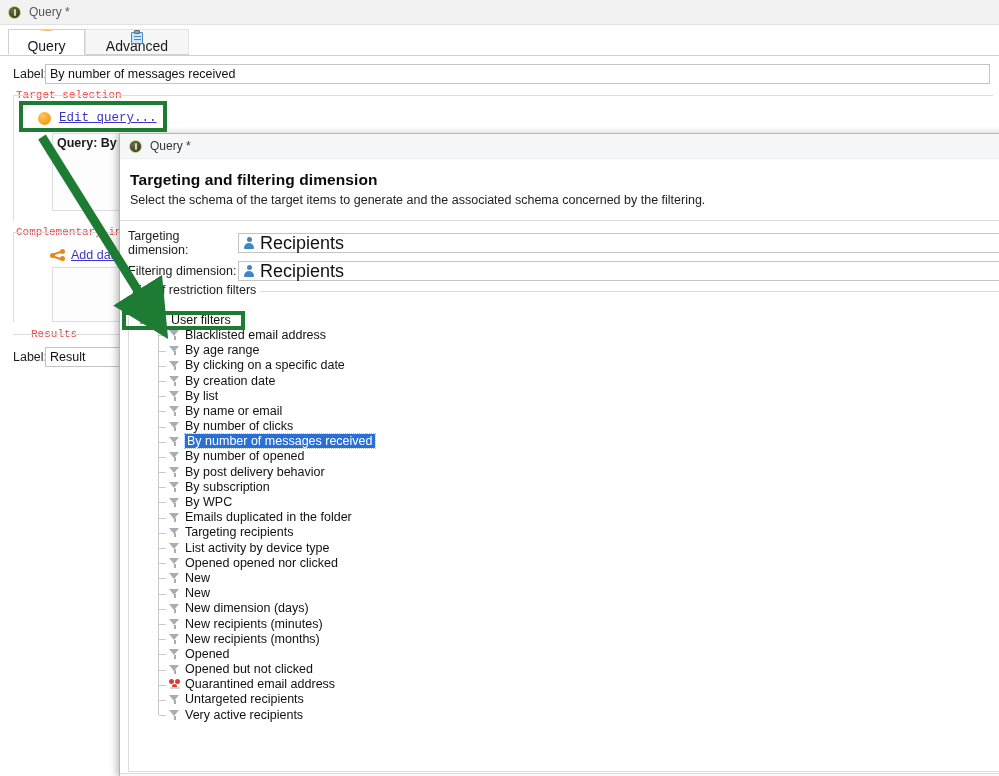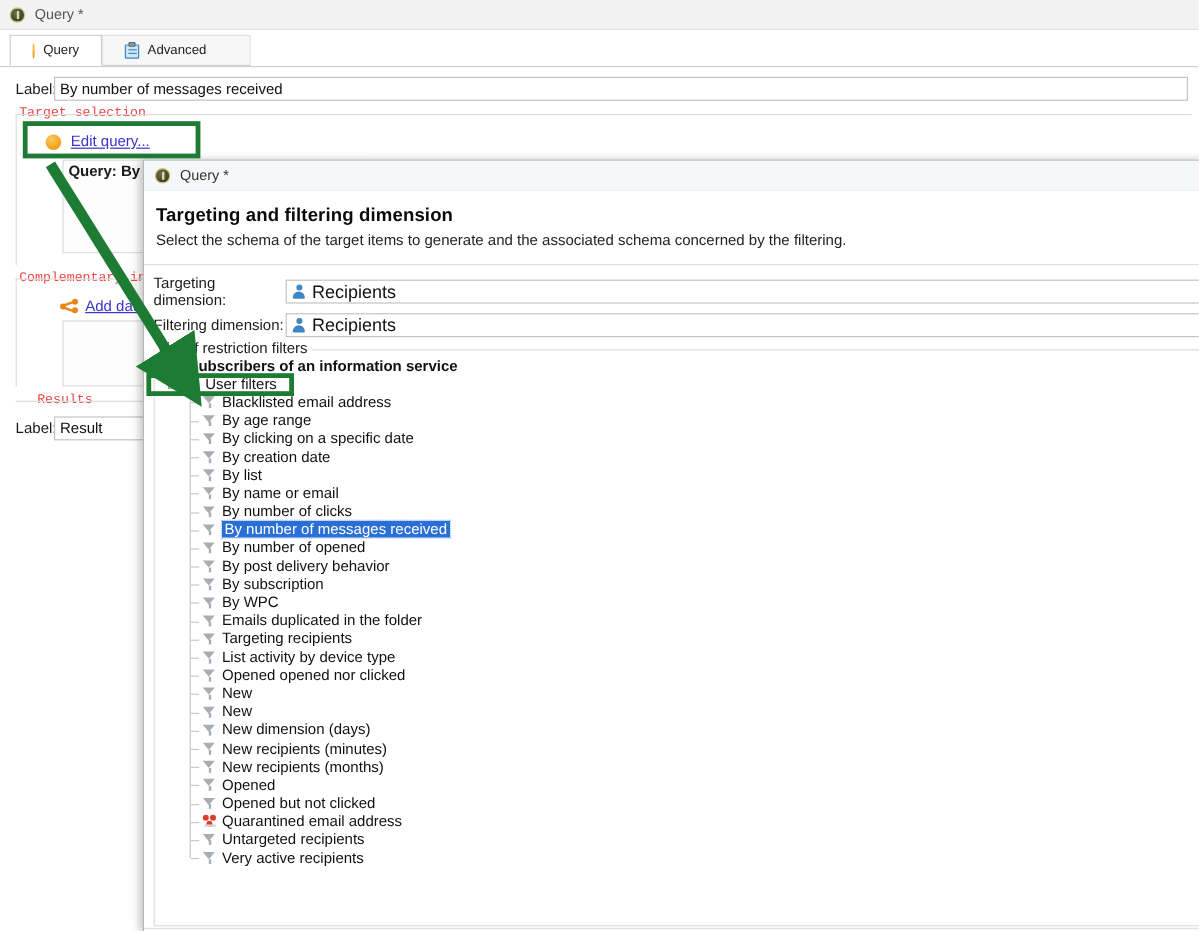--- a/index.html
+++ b/index.html
@@ -21,26 +21,26 @@
 
   .icon-circle-dark{width:13px;height:13px;border-radius:50%;
       background:radial-gradient(circle at 38% 34%, #6d6d4e 0%, #4a4a33 55%, #35352a 100%);
       border:1px solid #c9c96a;box-sizing:border-box;position:relative;}
   .icon-circle-dark::after{content:"";position:absolute;left:5px;top:2px;width:2px;height:7px;
       background:#d9d9a8;border-radius:1px;}
 
   
   .tabstrip{position:absolute;left:0;top:29px;width:999px;height:26px;border-bottom:1px solid #d0d0d0;background:#fff;}
   .tab{position:absolute;top:0;height:26px;display:flex;align-items:center;gap:7px;
-       padding:0 18px;box-sizing:border-box;font-size:11px;color:#1b1b1b;
-       border:1px solid transparent;}
+       padding:0 18px;box-sizing:border-box;font-size:14px;color:#1b1b1b;
+       border:1px solid transparent;flex-direction:column;}
   .tab.active{background:#ffffff;border:1px solid #d0d0d0;border-bottom:1px solid #ffffff;}
   .tab.inactive{background:#f7f7f7;border:1px solid #e3e3e3;border-bottom:1px solid #d0d0d0;}
   #tab-query{left:8px;width:77px;}
-  #tab-advanced{left:85px;width:124px;}
+  #tab-advanced{left:85px;width:104px;}
 
   .dot-orange{width:13px;height:13px;border-radius:50%;
      background:radial-gradient(circle at 36% 32%, #ffc861 0%, #f5a623 55%, #e1941a 100%);}
 
   .clipboard-icon{width:12px;height:14px;position:relative;}
   .clipboard-icon .cb-body{position:absolute;left:0;top:2px;width:12px;height:12px;
       background:#cfe6f7;border:1px solid #3f86c4;box-sizing:border-box;border-radius:1px;}
   .clipboard-icon .cb-clip{position:absolute;left:3px;top:0;width:6px;height:4px;
       background:#8fa3ad;border:1px solid #5a6e78;box-sizing:border-box;border-radius:1px;}
   .clipboard-icon .cb-l{position:absolute;left:2.5px;width:7px;height:1px;background:#4a86b8;}
@@ -79,21 +79,21 @@
   #dlg-head{padding:12px 10px 13px 10px;border-bottom:1px solid #dcdcdc;background:#fff;}
   #dlg-head h1{margin:0 0 4px 0;font-size:15.5px;font-weight:bold;color:#0b0b0b;letter-spacing:.1px;}
   #dlg-head p{margin:0;font-size:12.5px;color:#222;}
 
   #dlg-body{padding:8px 0 0 0;background:#fff;position:relative;height:552px;box-sizing:border-box;}
 
   .dim-row{display:flex;align-items:center;margin:0 0 4px 0;padding-left:8px;}
   .dim-lab{width:110px;font-size:12.5px;color:#1b1b1b;}
   .dim-box{flex:1;height:20px;border:1px solid #c4c4c4;background:#fff;box-sizing:border-box;
            display:flex;align-items:center;gap:6px;padding-left:5px;margin-right:0;}
-  .dim-box .txt{font-size:15px;color:#111;}
+  .dim-box .txt{font-size:18px;color:#111;}
 
   .person-icon{width:10px;height:12px;position:relative;flex:0 0 10px;}
   .person-icon .h{position:absolute;left:2.5px;top:0;width:5px;height:5px;border-radius:50%;background:#3f86c4;}
   .person-icon .b{position:absolute;left:0px;top:5.5px;width:10px;height:6.5px;background:#3f86c4;
      border-radius:5px 5px 1px 1px;}
   .person-icon.orange .h{background:#e8861e;}
   .person-icon.orange .b{background:#e8861e;}
 
   
   #tree-group{position:relative;margin-top:10px;}
@@ -163,21 +163,21 @@
 
   <div class="fld-row" style="left:13px;top:64px;width:980px;">
     <span class="fld-lab" style="width:32px">Label:</span>
     <span class="txtbox" style="width:945px">By number of messages received</span>
   </div>
 
   <div class="gb-title" style="left:13px;top:89px;">Target selection</div>
   <div class="gb-line" style="left:13px;top:95px;width:980px;"></div>
   <div class="gb-vline" style="left:13px;top:95px;height:126px;"></div>
 
-  <div class="fld-row" style="left:38px;top:111px;">
+  <div class="fld-row" style="left:38px;top:111px;font-family:Liberation Mono, monospace;">
     <span class="dot-orange"></span>
     <span class="link" style="margin-left:8px">Edit query...</span>
   </div>
 
   <div class="panelbox" style="left:52px;top:133px;width:260px;height:78px;">
     <div style="font-weight:bold;font-size:12.5px;padding:2px 0 0 4px;">Query: By nu</div>
   </div>
 
   <div class="gb-title" style="left:13px;top:226px;">Complementary info</div>
   <div class="gb-line" style="left:13px;top:232px;width:980px;"></div>
@@ -245,21 +245,20 @@
     <div id="tree-group">
       <span class="tg-title">List of restriction filters</span>
 
       <div id="tree-box">
 
         <div class="tree-row root">
           <span class="person-icon orange" style="position:absolute;left:15px;top:1px;">
               <span class="h"></span>
               <span class="b"></span>
             </span>
-          <span class="lbl">Subscribers of an information service</span>
         </div>
 
         <div class="tree-row grp">
           <span class="expander"></span>
           <span class="funnel" style="margin-left:14px"></span>
           <span class="lbl">User filters</span>
         </div>
 
         <div id="tree-items">
             <div class="tree-row leaf">

